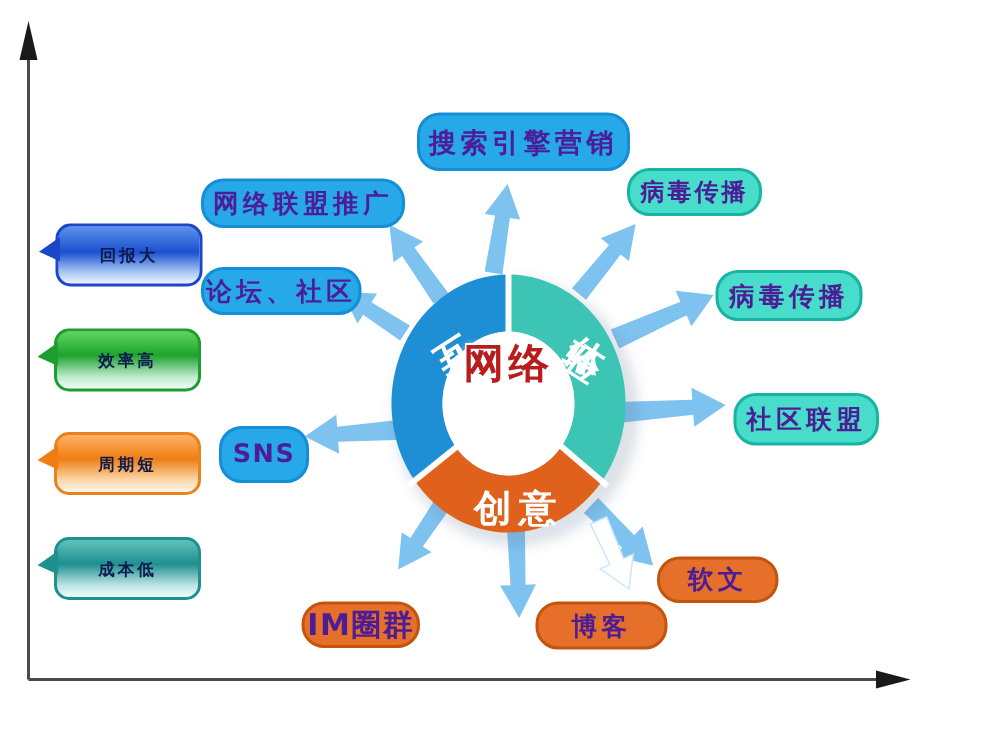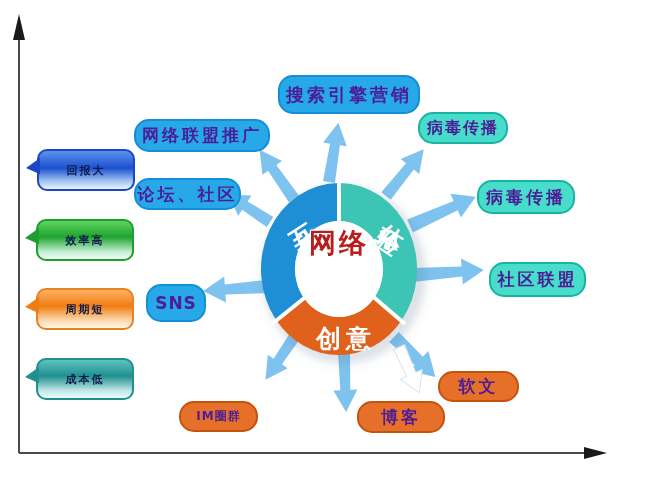--- a/index.html
+++ b/index.html
@@ -109,21 +109,21 @@
 
   <div class="node blue" style="left:278px; top:75px;  width:138px; height:35px; font-size:18px;">搜索引擎营销</div>
   <div class="node blue" style="left:134px; top:119px; width:132px; height:29px;">网络联盟推广</div>
   <div class="node blue" style="left:134px; top:178px; width:103px; height:28px;">论坛、社区</div>
   <div class="node blue" style="left:146px; top:284px; width:56px;  height:34px; letter-spacing:1px;">SNS</div>
   <div class="node teal" style="left:418px; top:112px; width:86px;  height:28px; font-size:16px; letter-spacing:2px;">病毒传播</div>
   <div class="node teal" style="left:477px; top:180px; width:94px;  height:30px;">病毒传播</div>
   <div class="node teal" style="left:489px; top:262px; width:93px;  height:31px;">社区联盟</div>
   <div class="node orange" style="left:438px; top:371px; width:77px;  height:27px;">软文</div>
   <div class="node orange" style="left:357px; top:401px; width:84px;  height:28px;">博客</div>
-  <div class="node orange" style="left:179px; top:401px; width:75px;  height:27px; font-size:12px; letter-spacing:1px;">IM圈群</div>
+  <div class="node orange" style="left:201px; top:401px; width:75px;  height:27px; font-size:20px; letter-spacing:1px;">IM圈群</div>
 
   <div class="bubble blue" style="left:37px; top:149px;">
     <span class="tail"></span>
     <span>回报大</span>
   </div>
   <div class="bubble green" style="left:36px; top:219px;">
     <span class="tail"></span>
     <span>效率高</span>
   </div>
   <div class="bubble orange" style="left:36px; top:288px;">

